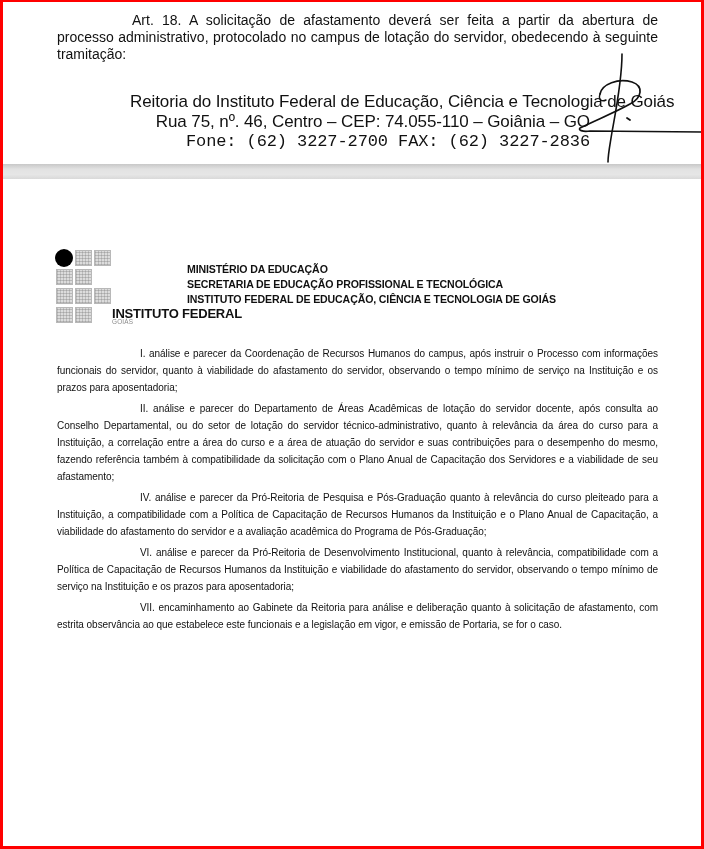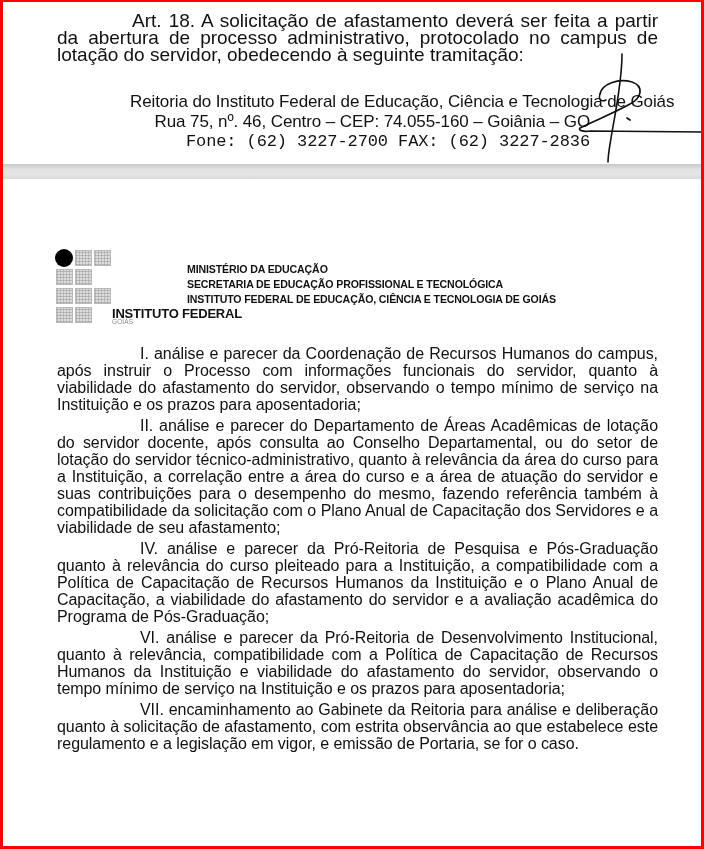--- a/index.html
+++ b/index.html
@@ -30,21 +30,21 @@
     .page-gap {
       position: absolute;
       left: 3px; right: 3px;
       top: 164px; height: 15px;
       background: linear-gradient(#c8c8c8 0%, #e2e2e2 35%, #e6e6e6 70%, #d9d9d9 100%);
     }
     .para {
       position: absolute;
       left: 57px;
       width: 601px;
-      font-size: 19px;
+      font-size: 14px;
       line-height: 17px;
       text-align: justify;
       margin: 0;
     }
     .art18 {
       top: 12px;
       text-indent: 75px;
     }
     .footer {
       position: absolute;
@@ -123,38 +123,38 @@
     .body-list {
       position: absolute;
       left: 57px;
       top: 345px;
       width: 601px;
       margin: 0;
       padding: 0;
     }
     .body-list p {
       margin: 0 0 4px 0;
-      font-size: 16px;
+      font-size: 10px;
       line-height: 17px;
       text-align: justify;
       text-indent: 83px;
       letter-spacing: -0.05px;
     }
   </style>
 </head>
 <body>
 
 <div class="frame"></div>
 
 <section>
   <p class="para art18">Art. 18. A solicitação de afastamento deverá ser feita a partir da abertura de processo administrativo, protocolado no campus de lotação do servidor, obedecendo à seguinte tramitação:</p>
 
   <div class="footer">
     <div>Reitoria do Instituto Federal de Educação, Ciência e Tecnologia de Goiás</div>
-    <div>Rua 75, nº. 46, Centro – CEP: 74.055-160 – Goiânia – GO</div>
+    <div>Rua 75, nº. 46, Centro – CEP: 74.055-110 – Goiânia – GO</div>
     <div class="l3">Fone: (62) 3227-2700 FAX: (62) 3227-2836</div>
   </div>
 
   <svg class="signature" viewBox="0 0 132 114">
     <path d="M50 4 C50 30 44 60 40 82 C38 95 36 104 36 112" fill="none" stroke="#111" stroke-width="1.6" stroke-linecap="round"></path>
     <path d="M28 44 C30 34 46 28 60 32 C72 36 70 48 58 54 C44 62 24 70 8 78 C6 80 10 82 18 81 L130 82" fill="none" stroke="#111" stroke-width="1.7" stroke-linecap="round" stroke-linejoin="round"></path>
     <path d="M28 44 C26 50 30 52 34 50" fill="none" stroke="#111" stroke-width="1.4" stroke-linecap="round"></path>
     <path d="M55 68 L58 70" stroke="#111" stroke-width="1.8" stroke-linecap="round"></path>
   </svg>
 </section>
@@ -181,15 +181,15 @@
     <div>MINISTÉRIO DA EDUCAÇÃO</div>
     <div>SECRETARIA DE EDUCAÇÃO PROFISSIONAL E TECNOLÓGICA</div>
     <div>INSTITUTO FEDERAL DE EDUCAÇÃO, CIÊNCIA E TECNOLOGIA DE GOIÁS</div>
   </div>
 
   <div class="body-list">
     <p>I. análise e parecer da Coordenação de Recursos Humanos do campus, após instruir o Processo com informações funcionais do servidor, quanto à viabilidade do afastamento do servidor, observando o tempo mínimo de serviço na Instituição e os prazos para aposentadoria;</p>
     <p>II. análise e parecer do Departamento de Áreas Acadêmicas de lotação do servidor docente, após consulta ao Conselho Departamental, ou do setor de lotação do servidor técnico-administrativo, quanto à relevância da área do curso para a Instituição, a correlação entre a área do curso e a área de atuação do servidor e suas contribuições para o desempenho do mesmo, fazendo referência também à compatibilidade da solicitação com o Plano Anual de Capacitação dos Servidores e a viabilidade de seu afastamento;</p>
     <p>IV. análise e parecer da Pró-Reitoria de Pesquisa e Pós-Graduação quanto à relevância do curso pleiteado para a Instituição, a compatibilidade com a Política de Capacitação de Recursos Humanos da Instituição e o Plano Anual de Capacitação, a viabilidade do afastamento do servidor e a avaliação acadêmica do Programa de Pós-Graduação;</p>
     <p>VI. análise e parecer da Pró-Reitoria de Desenvolvimento Institucional, quanto à relevância, compatibilidade com a Política de Capacitação de Recursos Humanos da Instituição e viabilidade do afastamento do servidor, observando o tempo mínimo de serviço na Instituição e os prazos para aposentadoria;</p>
-    <p>VII. encaminhamento ao Gabinete da Reitoria para análise e deliberação quanto à solicitação de afastamento, com estrita observância ao que estabelece este regulamento e a legislação em vigor, e emissão de Portaria, se for o caso.</p>
+    <p>VII. encaminhamento ao Gabinete da Reitoria para análise e deliberação quanto à solicitação de afastamento, com estrita observância ao que estabelece este funcionais e a legislação em vigor, e emissão de Portaria, se for o caso.</p>
   </div>
 </section>
 
 </body></html>

